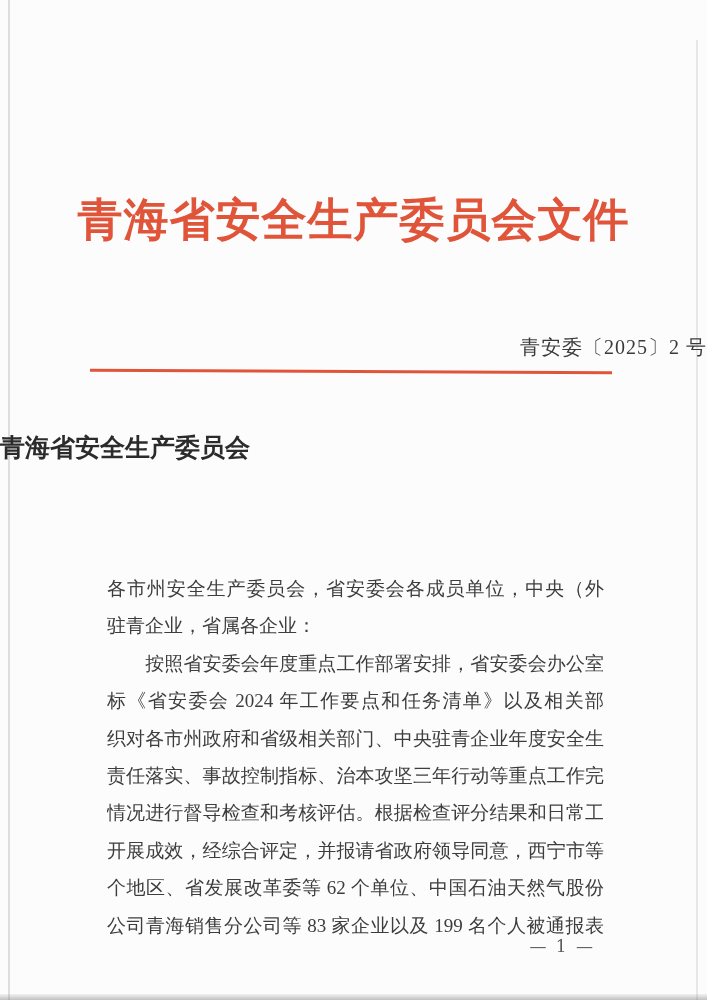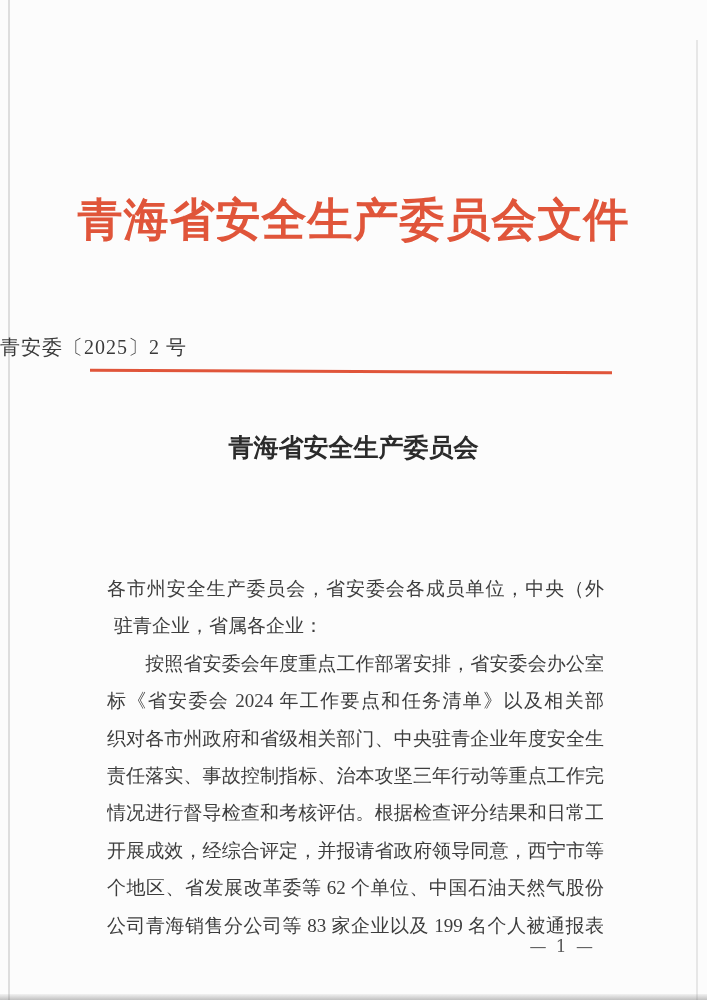--- a/index.html
+++ b/index.html
@@ -36,37 +36,37 @@
     color: var(--accent, #e0553a);
     font-size: 45px;
     font-weight: bold;
     letter-spacing: 1px;
     white-space: nowrap;
     line-height: 1.2;
   }
   .doc-number {
     position: absolute;
     top: 334px; left: 0; right: 0;
-    text-align: left;
+    text-align: right;
     color: #3a3a3a;
     font-size: 20px;
     letter-spacing: 1px;
     white-space: nowrap;
   }
   .red-divider {
     position: absolute;
     top: 370px; left: 90px;
     width: 522px; height: 3px;
     background: var(--accent, #e0553a);
     transform: rotate(0.25deg);
   }
   .notice-title {
     position: absolute;
     top: 429px; left: 0; right: 0;
-    text-align: center;
+    text-align: left;
     color: #2b2b2b;
     font-size: 25px;
     font-weight: bold;
     line-height: 37px;
   }
   .notice-title .t-line { white-space: nowrap; }
   .body-text {
     position: absolute;
     top: 570px; left: 107px;
     width: 497px;
@@ -76,21 +76,20 @@
   }
   .body-text .b-line {
     text-align: justify;
     text-align-last: justify;
     height: 37.4px;
     overflow: hidden;
   }
   .body-text .b-line.left-align {
     text-align: left;
     text-align-last: left;
-    margin-left: 7px;
   }
   .page-number {
     position: absolute;
     top: 936px; right: 112px;
     color: #5c5c5c;
     font-size: 17px;
     letter-spacing: 2px;
     white-space: nowrap;
     font-family: "DejaVu Serif", "Liberation Serif", serif;
   }

